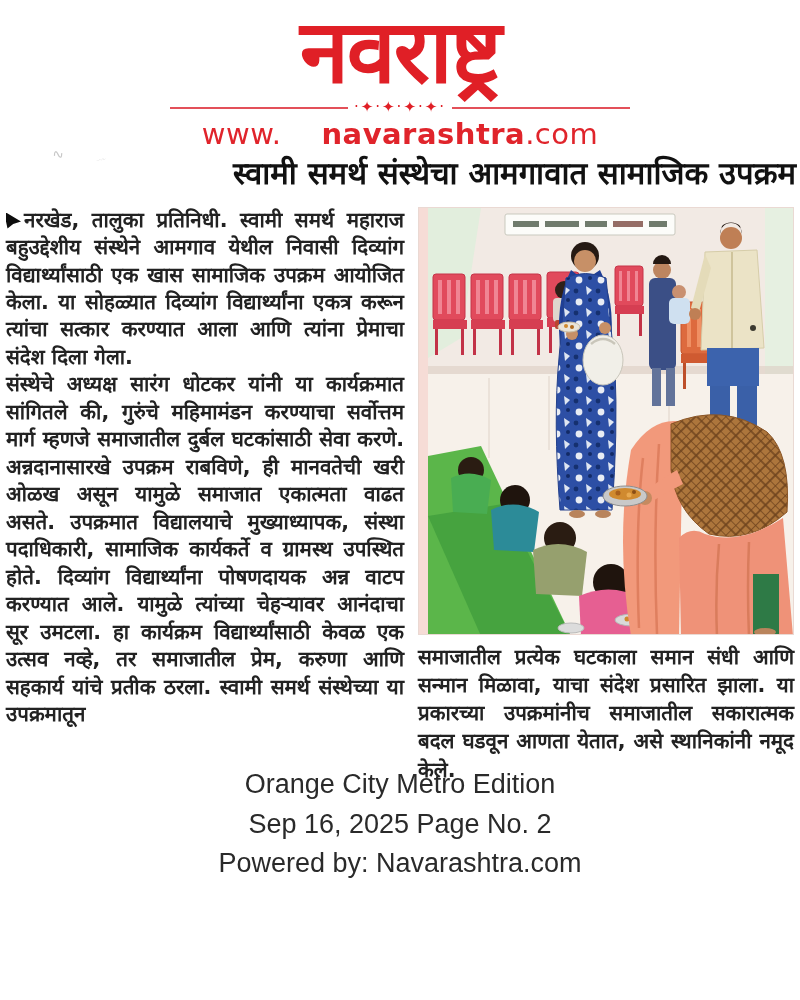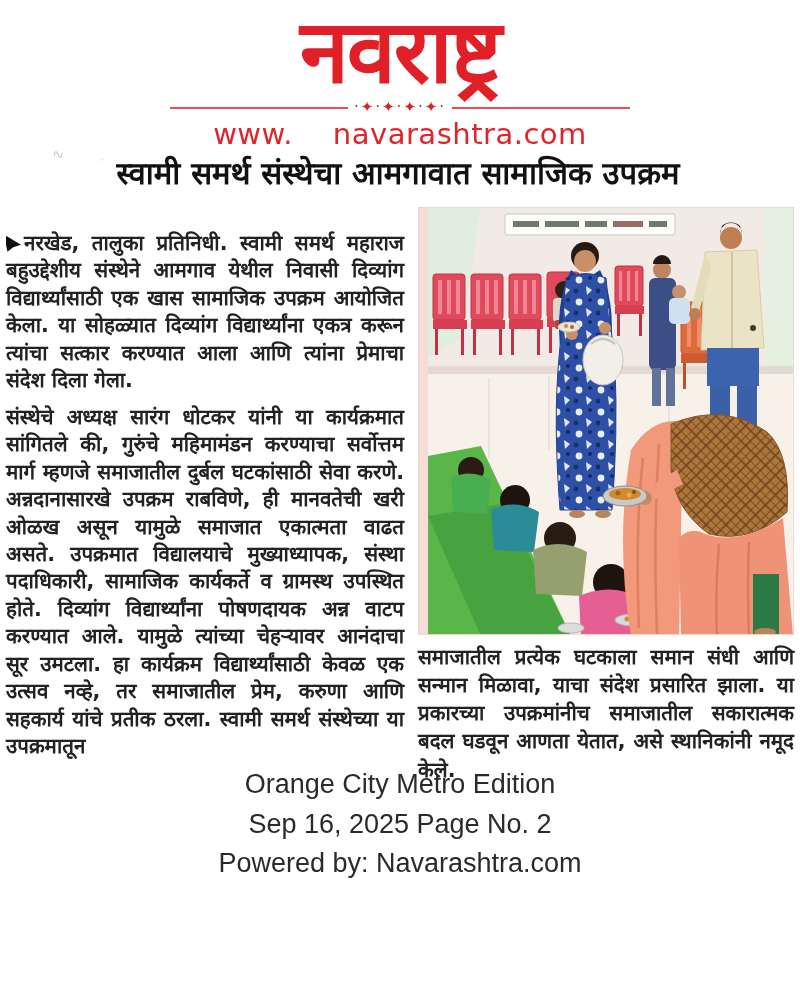--- a/index.html
+++ b/index.html
@@ -27,21 +27,21 @@
     width:460px; margin:2px auto 0 auto;
     display:flex; align-items:center; justify-content:center;
     color:#e01f26;
   }
   .masthead-divider .rule { flex:1; height:0; border-top:2px solid #e35059; }
   .masthead-divider .ornament {
     padding:0 6px; font-size:15px; letter-spacing:2px; color:#e01f26;
     line-height:1;
   }
   .site-url { font-size:29px; color:#e0242b; margin-top:2px; letter-spacing:0.5px; }
-  .site-url .bold { font-weight:normal;margin-left:40px; }
+  .site-url .bold { font-weight:bold;margin-left:40px; }
   
   .smudge { position:absolute; color:#9a9a9a; opacity:.55; font-size:14px; transform:rotate(-12deg); }
   .smudge-a { left:52px; top:146px; }
   .smudge-b { left:96px; top:150px; font-size:10px; opacity:.4; }
   
   .headline {
     font-family:"DejaVu Serif", serif;
     font-weight:bold;
     font-size:54px;
     line-height:1.25;
@@ -50,41 +50,41 @@
     padding:12px 6px 0 6px;
     letter-spacing:-1px;
     white-space:nowrap;
   }
   .subheadline {
     font-family:"DejaVu Serif", serif;
     font-weight:bold;
     font-size:31px;
     line-height:1.2;
     color:#111;
-    text-align:center;
-    padding:4px 10px 0 6px;
+    text-align:right;
+    padding:4px 4px 0 6px;
     white-space:nowrap;
   }
   
   .article-body {
     display:flex;
     gap:14px;
     padding:14px 6px 0 6px;
-    align-items:center;
+    align-items:flex-start;
   }
   .col-left  { width:404px; }
   .col-right { width:376px; }
   .body-text {
     font-size:20.5px;
     line-height:1.34;
     font-weight:600;
     text-align:justify;
     color:#222;
   }
-  .body-text p + p { margin-top:9px; }
+  .body-text p + p { margin-top:0; }
   .flag-icon {
     display:inline-block;
     width:15px; height:16px;
     background:#0d0d0d;
     clip-path:polygon(0 0, 100% 55%, 48% 72%, 10% 100%, 0 55%);
     margin-right:3px;
     vertical-align:-2px;
   }
   .caption-text {
     font-size:20.5px;

